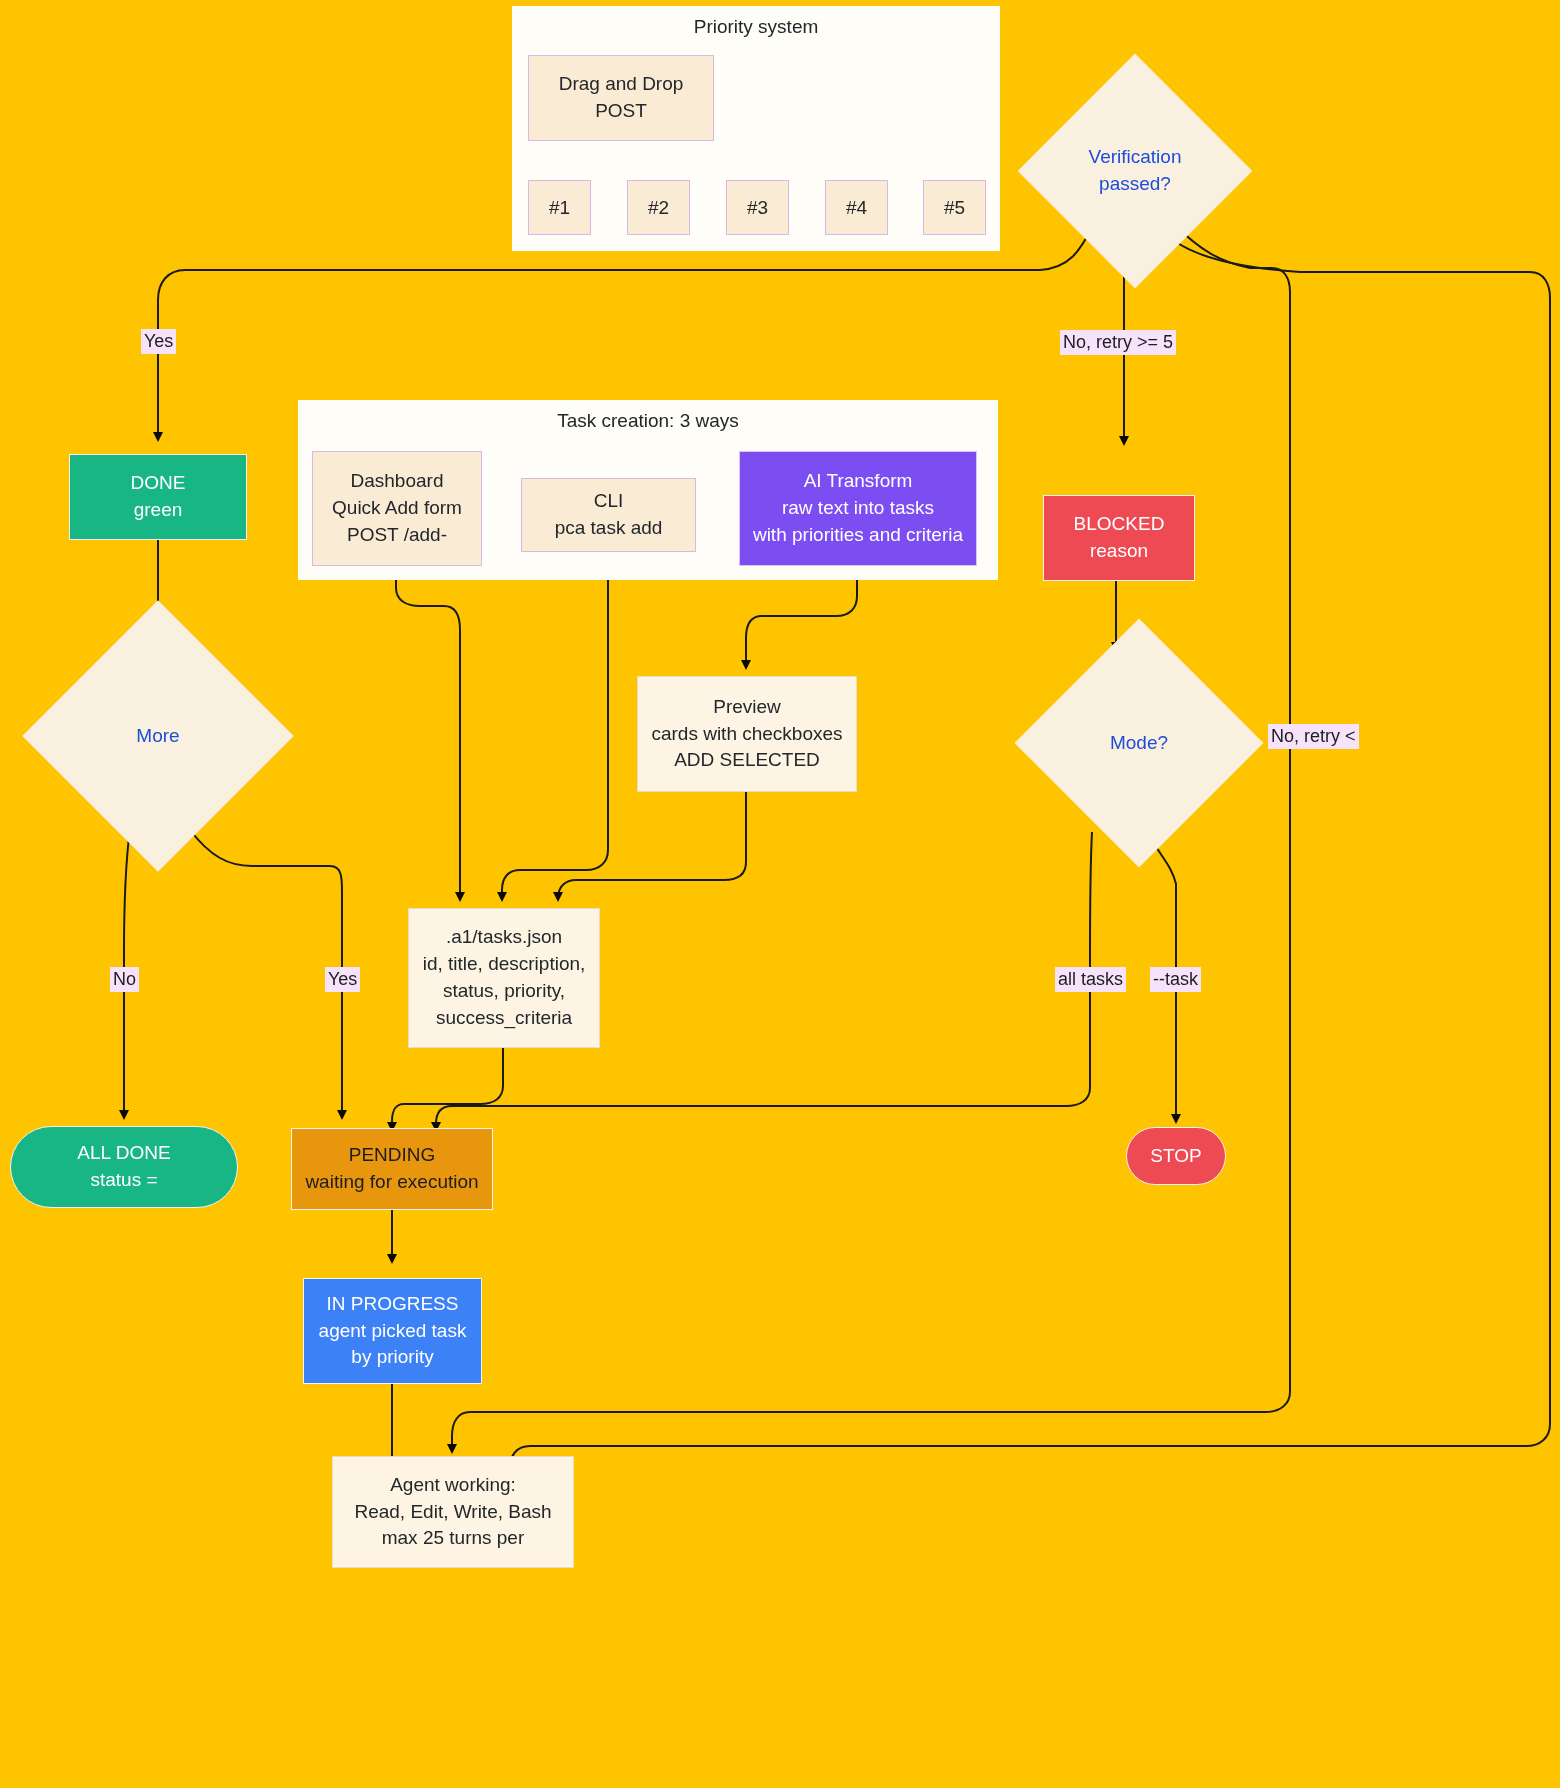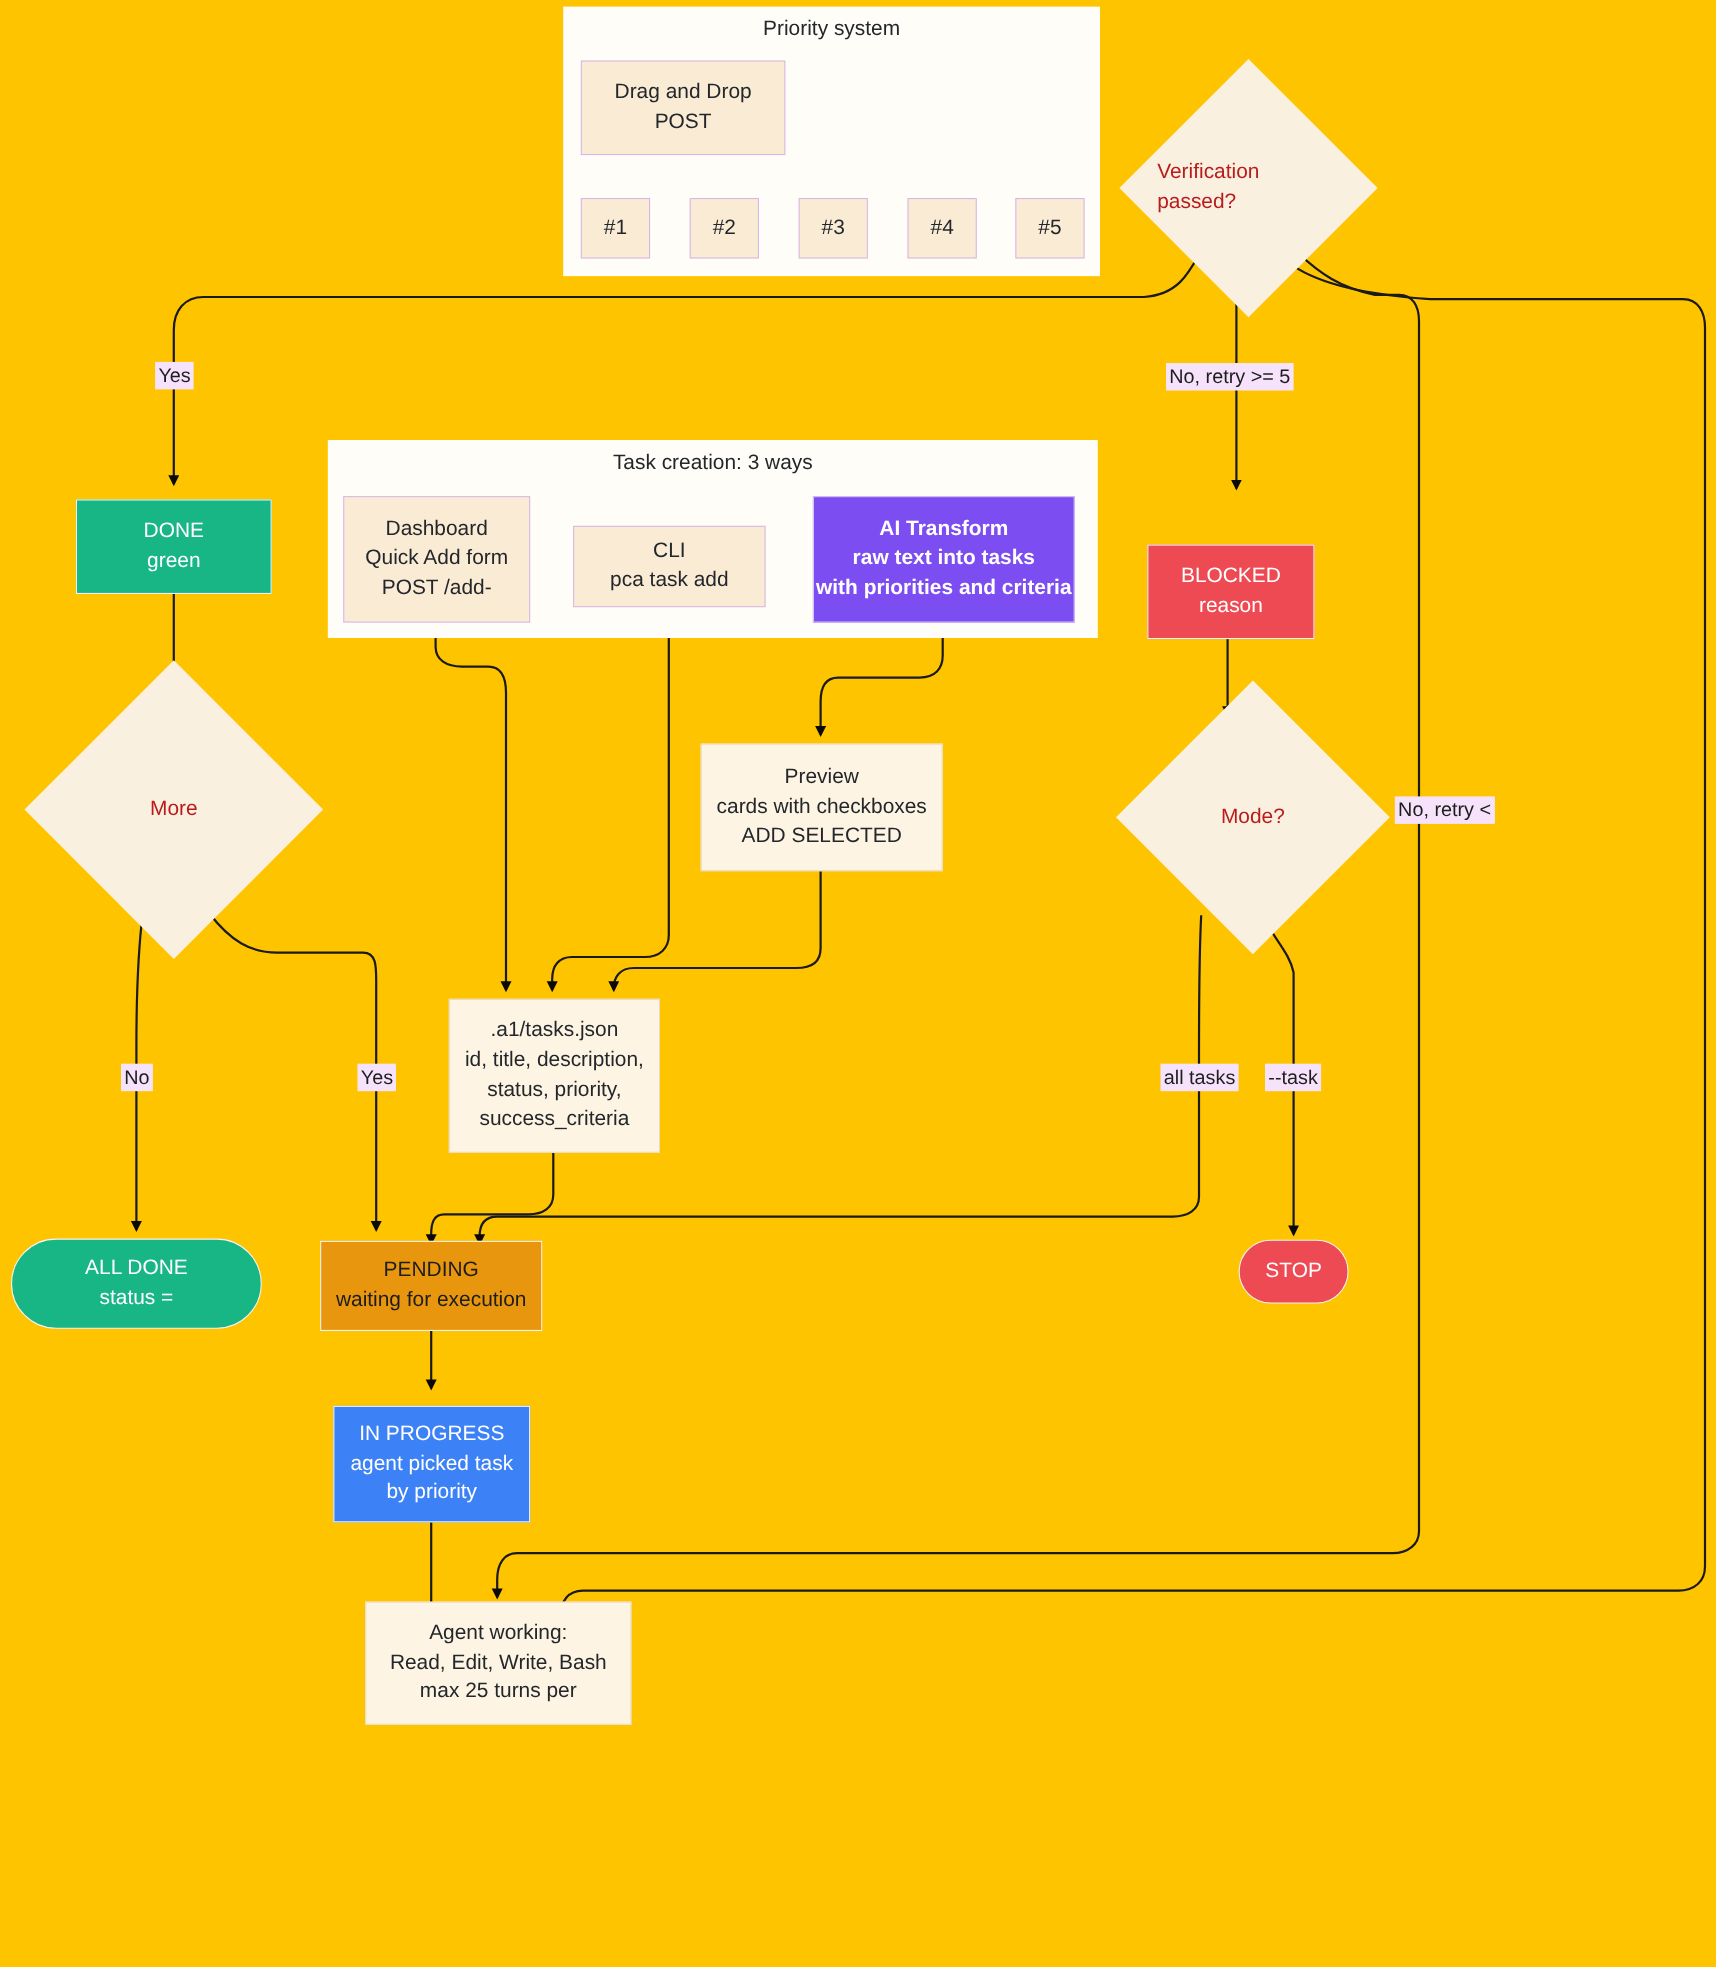--- a/index.html
+++ b/index.html
@@ -76,23 +76,23 @@
     left: 0; top: 0;
     width: 100%;
     height: 100%;
     background: #FAF0E0;
     transform: rotate(45deg) ;
     transform-origin: center;
   }
   .diamond-label {
     position: relative;
     z-index: 2;
-    text-align: left;
+    text-align: center;
     font-size: 19px;
-    color: #b91c1c;
+    color: #1d4ed8;
     line-height: 1.4;
   }
   .green {
     background: #18B585;
     border: 1px solid #f3f3f3;
     color: #ffffff;
   }
   .green-round {
     background: #18B585;
     border: 1px solid #f3f3f3;
@@ -117,21 +117,20 @@
   }
   .blue {
     background: #3C82F6;
     border: 1px solid #f3f3f3;
     color: #ffffff;
   }
   .purple {
     background: #7C4DF0;
     border: 1px solid #d8c4f5;
     color: #ffffff;
-    font-weight: bold;
   }
   .edge-label {
     position: absolute;
     background: #F6E3FB;
     color: #1d1d1d;
     font-size: 18px;
     padding: 1px 3px;
     white-space: nowrap;
     z-index: 5;
     line-height: 1.25;

